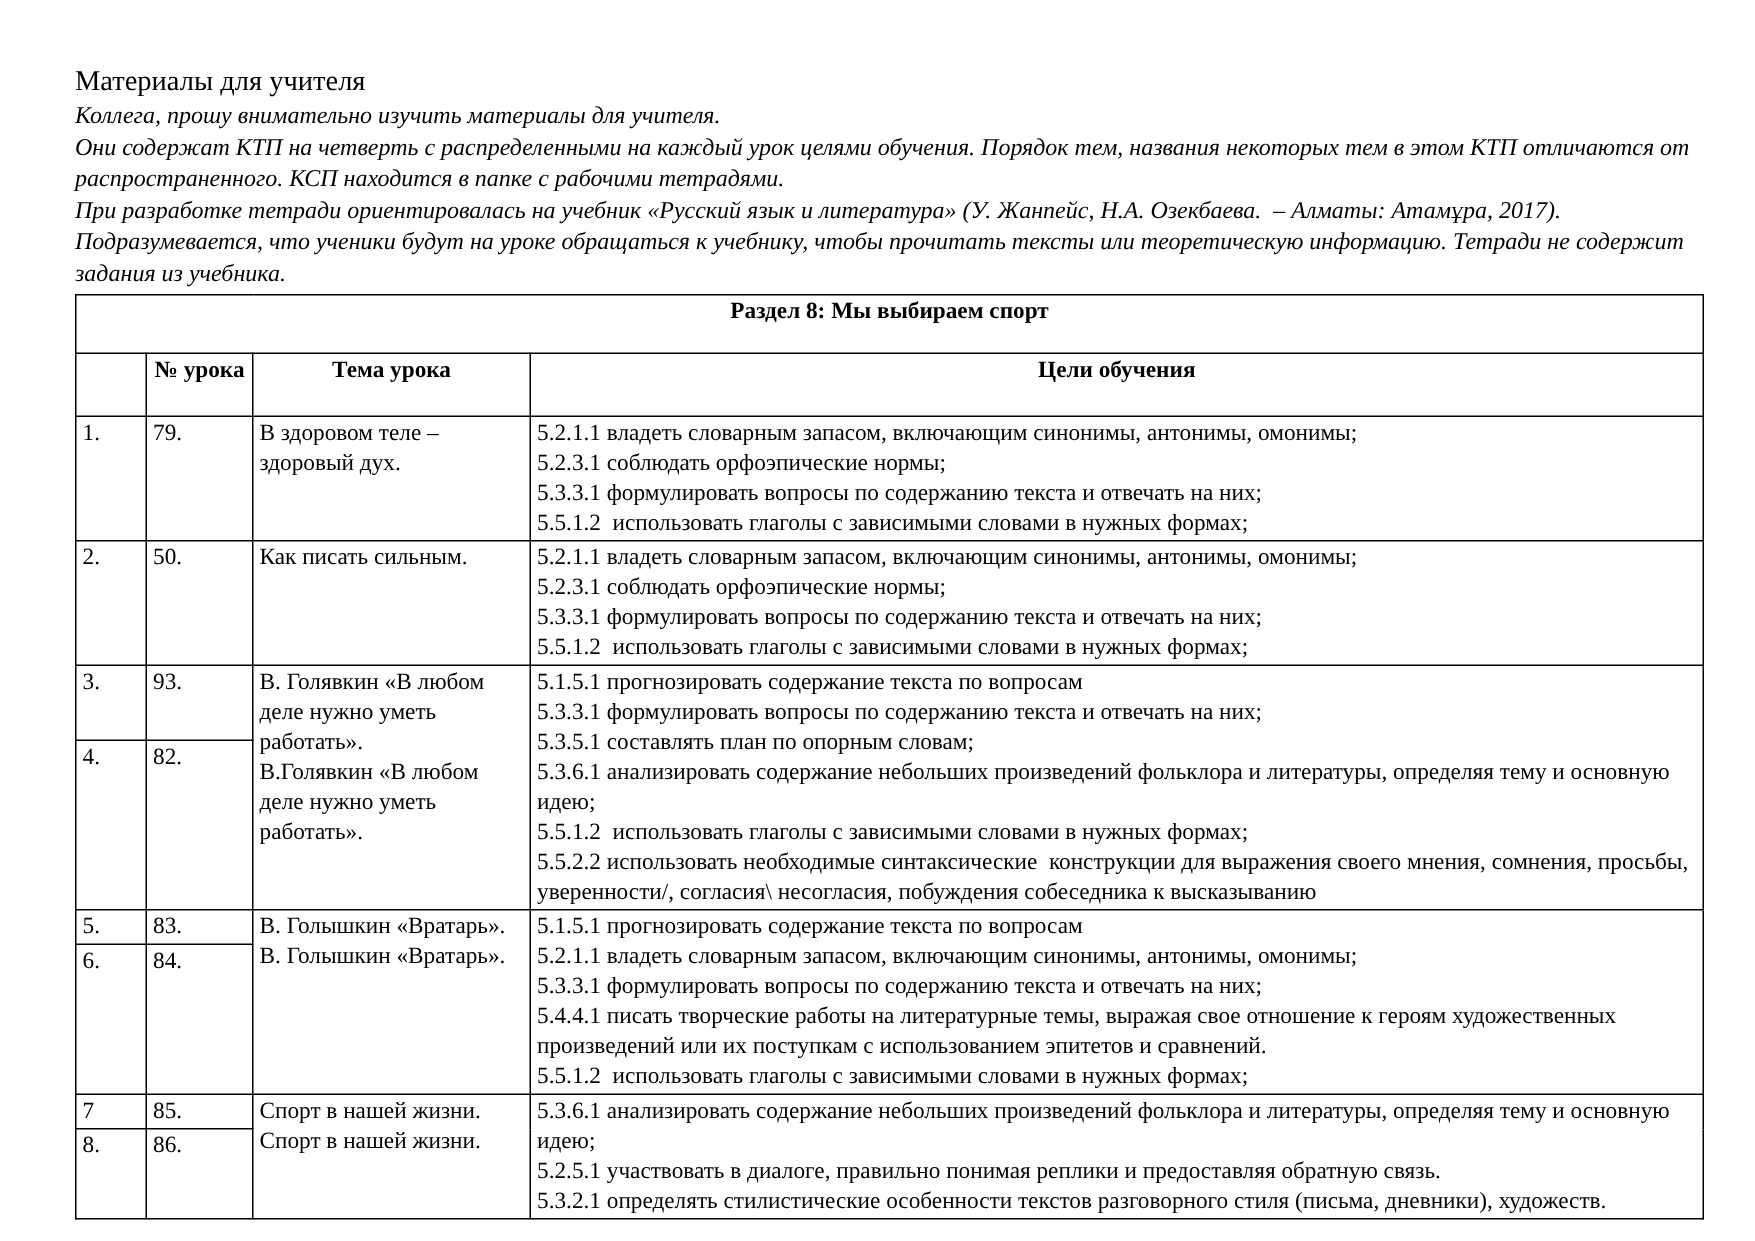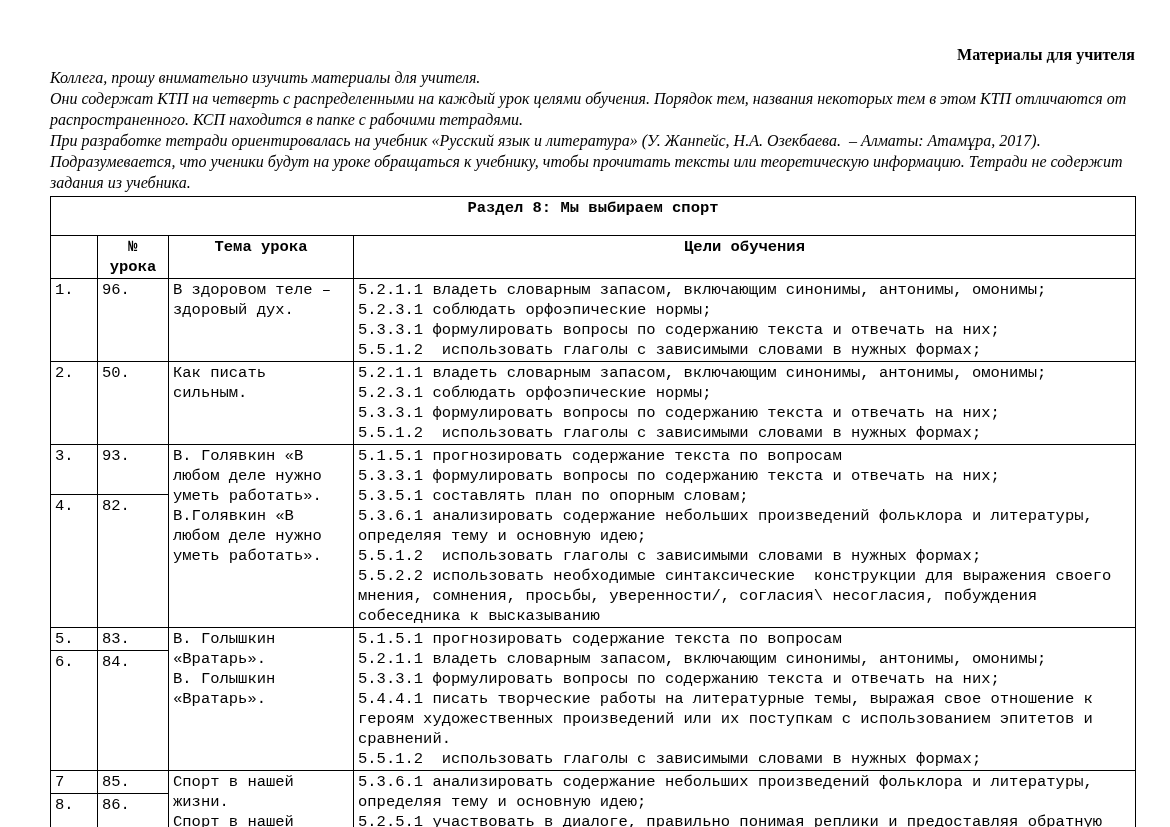--- a/index.html
+++ b/index.html
@@ -15,23 +15,23 @@
     color: #000000;
   }
   .page {
     box-sizing: border-box;
     width: 1170px;
     height: 827px;
     padding: 44px 35px 0 50px;
     overflow: hidden;
   }
   .doc-title {
-    text-align: right;
-    font-weight: bold;
-    font-size: 16px;
+    text-align: left;
+    font-weight: normal;
+    font-size: 19px;
     line-height: 21px;
   }
   .intro {
     font-style: italic;
     font-size: 16px;
     line-height: 21px;
     margin-top: 2px;
   }
   .intro p {
     margin: 0;
@@ -43,21 +43,20 @@
     table-layout: fixed;
     width: 1085px;
     font-size: 15.5px;
   }
   table.ktp td {
     border: 1px solid #000000;
     vertical-align: top;
     line-height: 20px;
     padding: 1px 4px 1px 4px;
     overflow: hidden;
-    font-family: Liberation Mono, monospace;
   }
   tr.section-row td {
     height: 36px;
     text-align: center;
     font-weight: bold;
   }
   tr.head-row td {
     height: 39px;
     text-align: center;
     font-weight: bold;
@@ -102,21 +101,21 @@
 
     <tr class="head-row">
       <td></td>
       <td>№ урока</td>
       <td>Тема урока</td>
       <td>Цели обучения</td>
     </tr>
 
     <tr>
       <td class="c-num">1.</td>
-      <td class="c-les">96.</td>
+      <td class="c-les">79.</td>
       <td class="c-top">
         <div class="t">В здоровом теле – здоровый дух.</div>
       </td>
       <td class="c-obj">
         <div class="o">5.2.1.1 владеть словарным запасом, включающим синонимы, антонимы, омонимы;</div>
         <div class="o">5.2.3.1 соблюдать орфоэпические нормы;</div>
         <div class="o">5.3.3.1 формулировать вопросы по содержанию текста и отвечать на них;</div>
         <div class="o">5.5.1.2  использовать глаголы с зависимыми словами в нужных формах;</div>
       </td>
     </tr>

